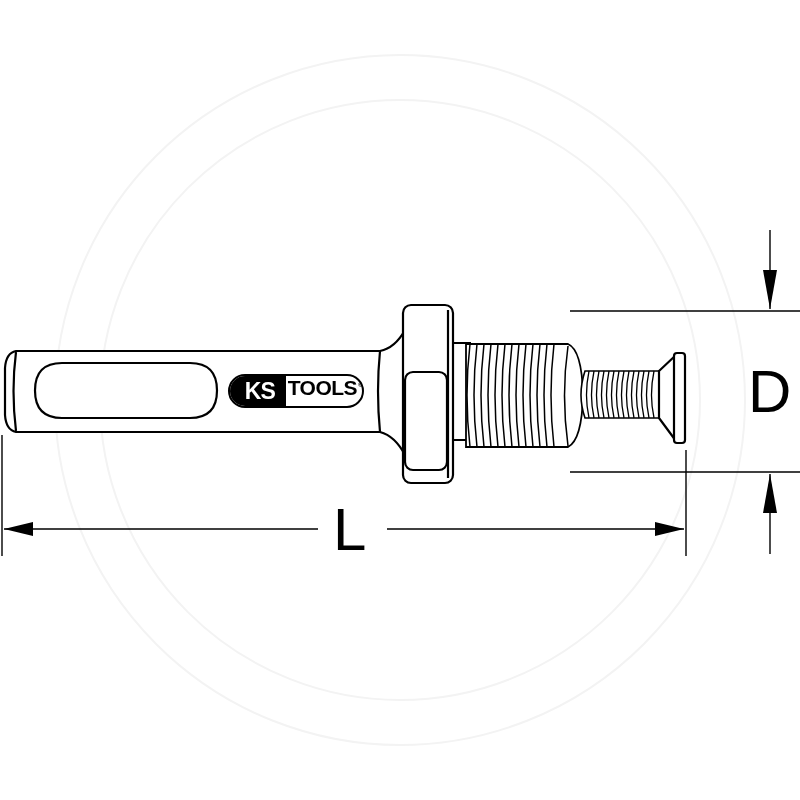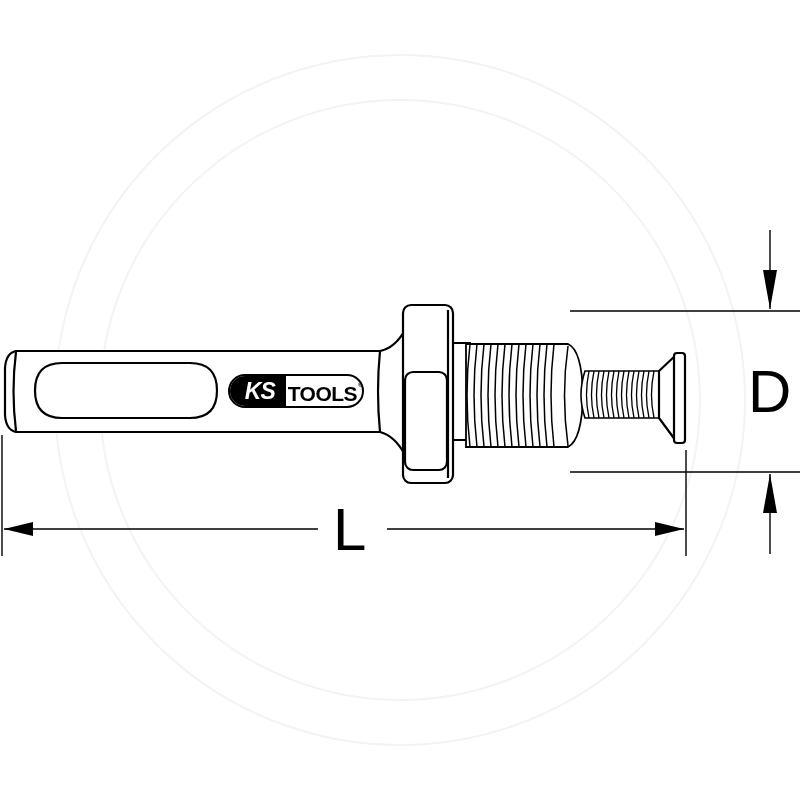--- a/index.html
+++ b/index.html
@@ -2,22 +2,22 @@
 <html><head>
   <meta charset="utf-8">
   <style>
     html, body { margin: 0; padding: 0; background: #ffffff; }
     body { width: 800px; height: 800px; overflow: hidden; position: relative; font-family: "Liberation Sans", sans-serif; }
     #stage { position: absolute; left: 0; top: 0; width: 800px; height: 800px; }
     .dim-letter { position: absolute; font-family: "Liberation Sans", sans-serif; font-weight: 400; color: #000; line-height: 1; }
     .dim-L { left: 333px; top: 500px; font-size: 60px; }
     .dim-D { left: 748px; top: 362px; font-size: 60px; }
     .logo { position: absolute; left: 228px; top: 374px; width: 136px; height: 34px; border: 2px solid #000; border-radius: 17px; overflow: hidden; box-sizing: border-box; display: flex; background: #fff; }
-    .logo-ks { background: #000; color: #fff; font-weight: 700; font-style: italic; font-size: 23px; width: 58px; display: flex; align-items: center; justify-content: center; letter-spacing: -1px; padding-left: 4px; box-sizing: border-box; text-align: center; }
-    .logo-tools { color: #000; font-weight: 700; font-size: 21px; display: flex; align-items: flex-end; padding-left: 2px; letter-spacing: -0.5px; }
+    .logo-ks { background: #000; color: #fff; font-weight: 700; font-size: 23px; width: 58px; display: flex; align-items: center; justify-content: center; letter-spacing: -1px; padding-left: 4px; box-sizing: border-box; text-align: center; }
+    .logo-tools { color: #000; font-weight: 700; font-size: 21px; display: flex; align-items: flex-start; padding-left: 2px; letter-spacing: -0.5px; }
     .logo-reg { font-size: 6px; align-self: flex-start; margin-top: 6px; margin-left: 1px; }
   </style>
 </head>
 <body>
 
 <div id="stage">
   <svg width="800" height="800" viewBox="0 0 800 800" xmlns="http://www.w3.org/2000/svg">
 
     <g fill="none" stroke="#f3f3f3" stroke-width="2">
       <circle cx="400" cy="400" r="345"></circle>

